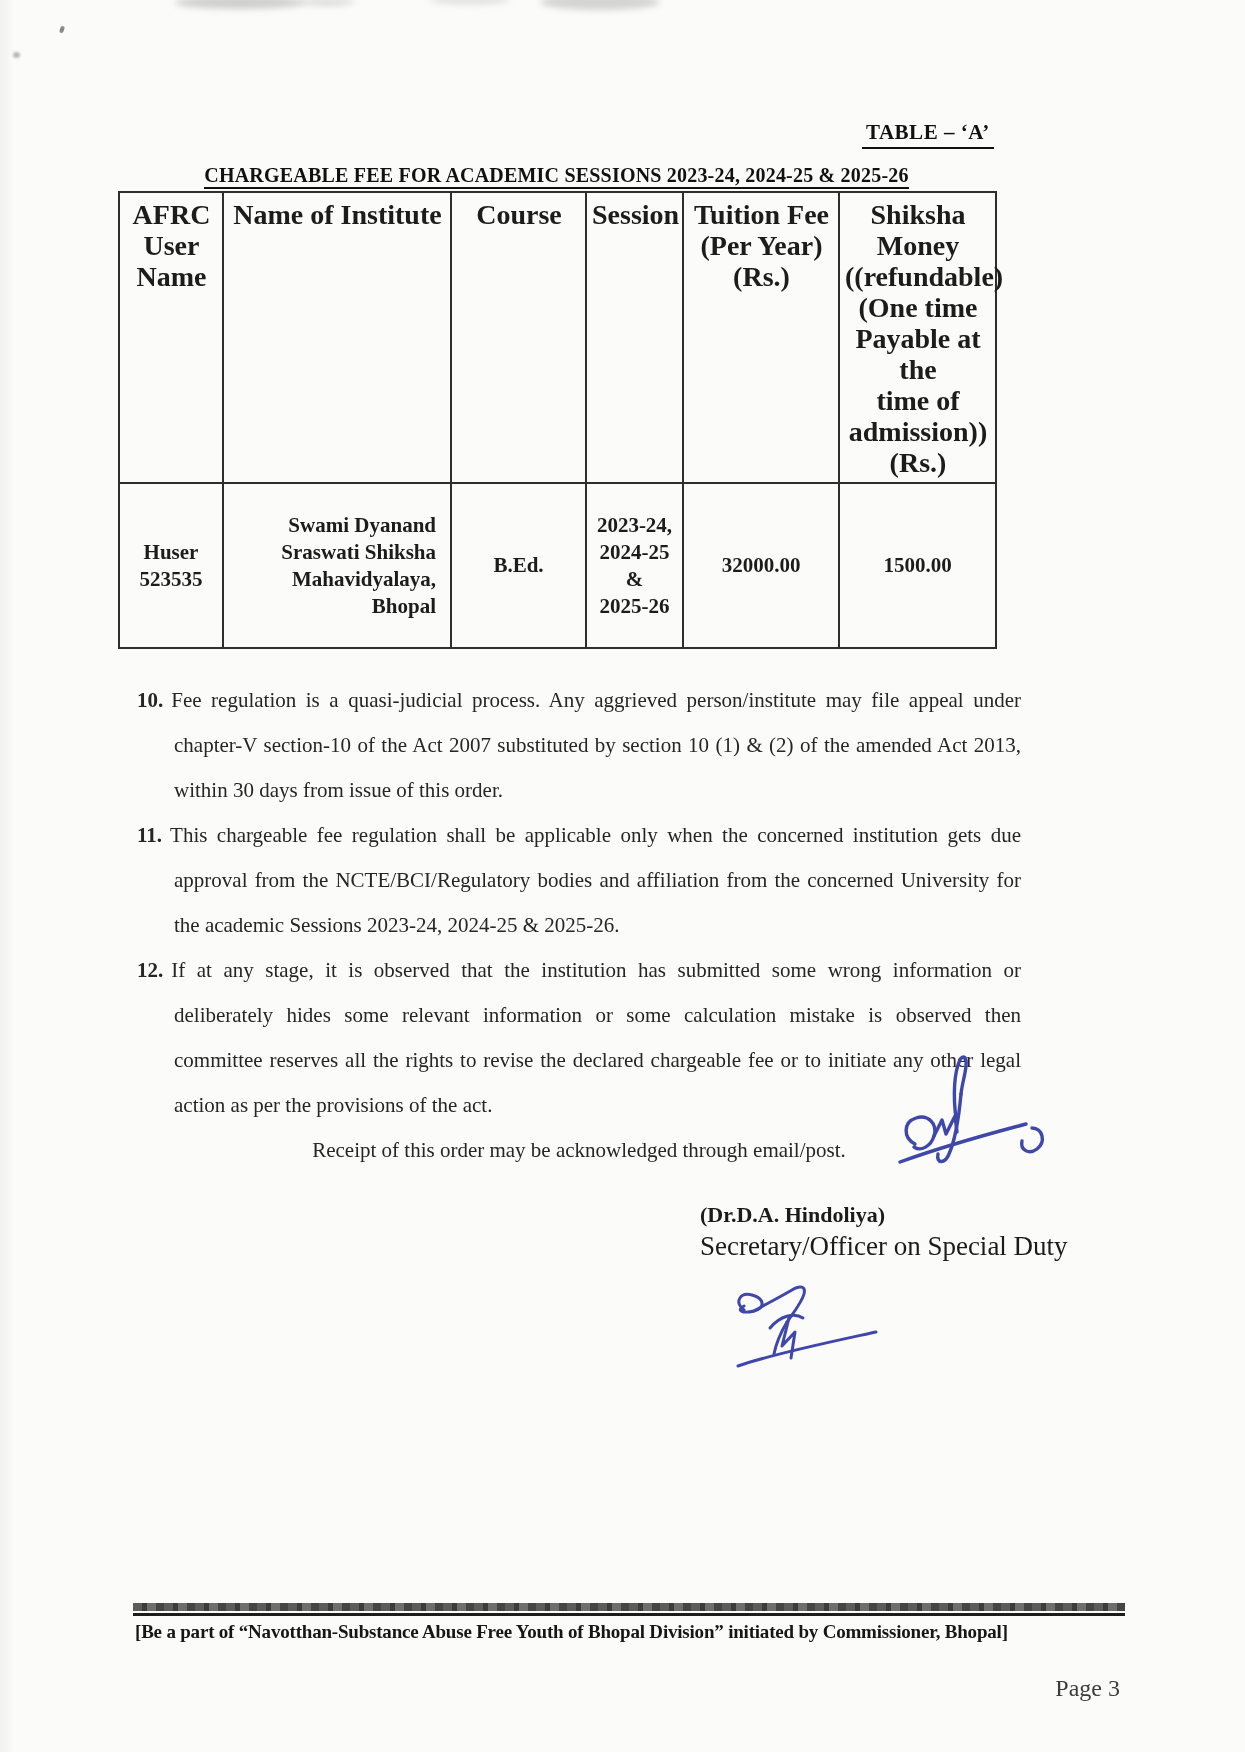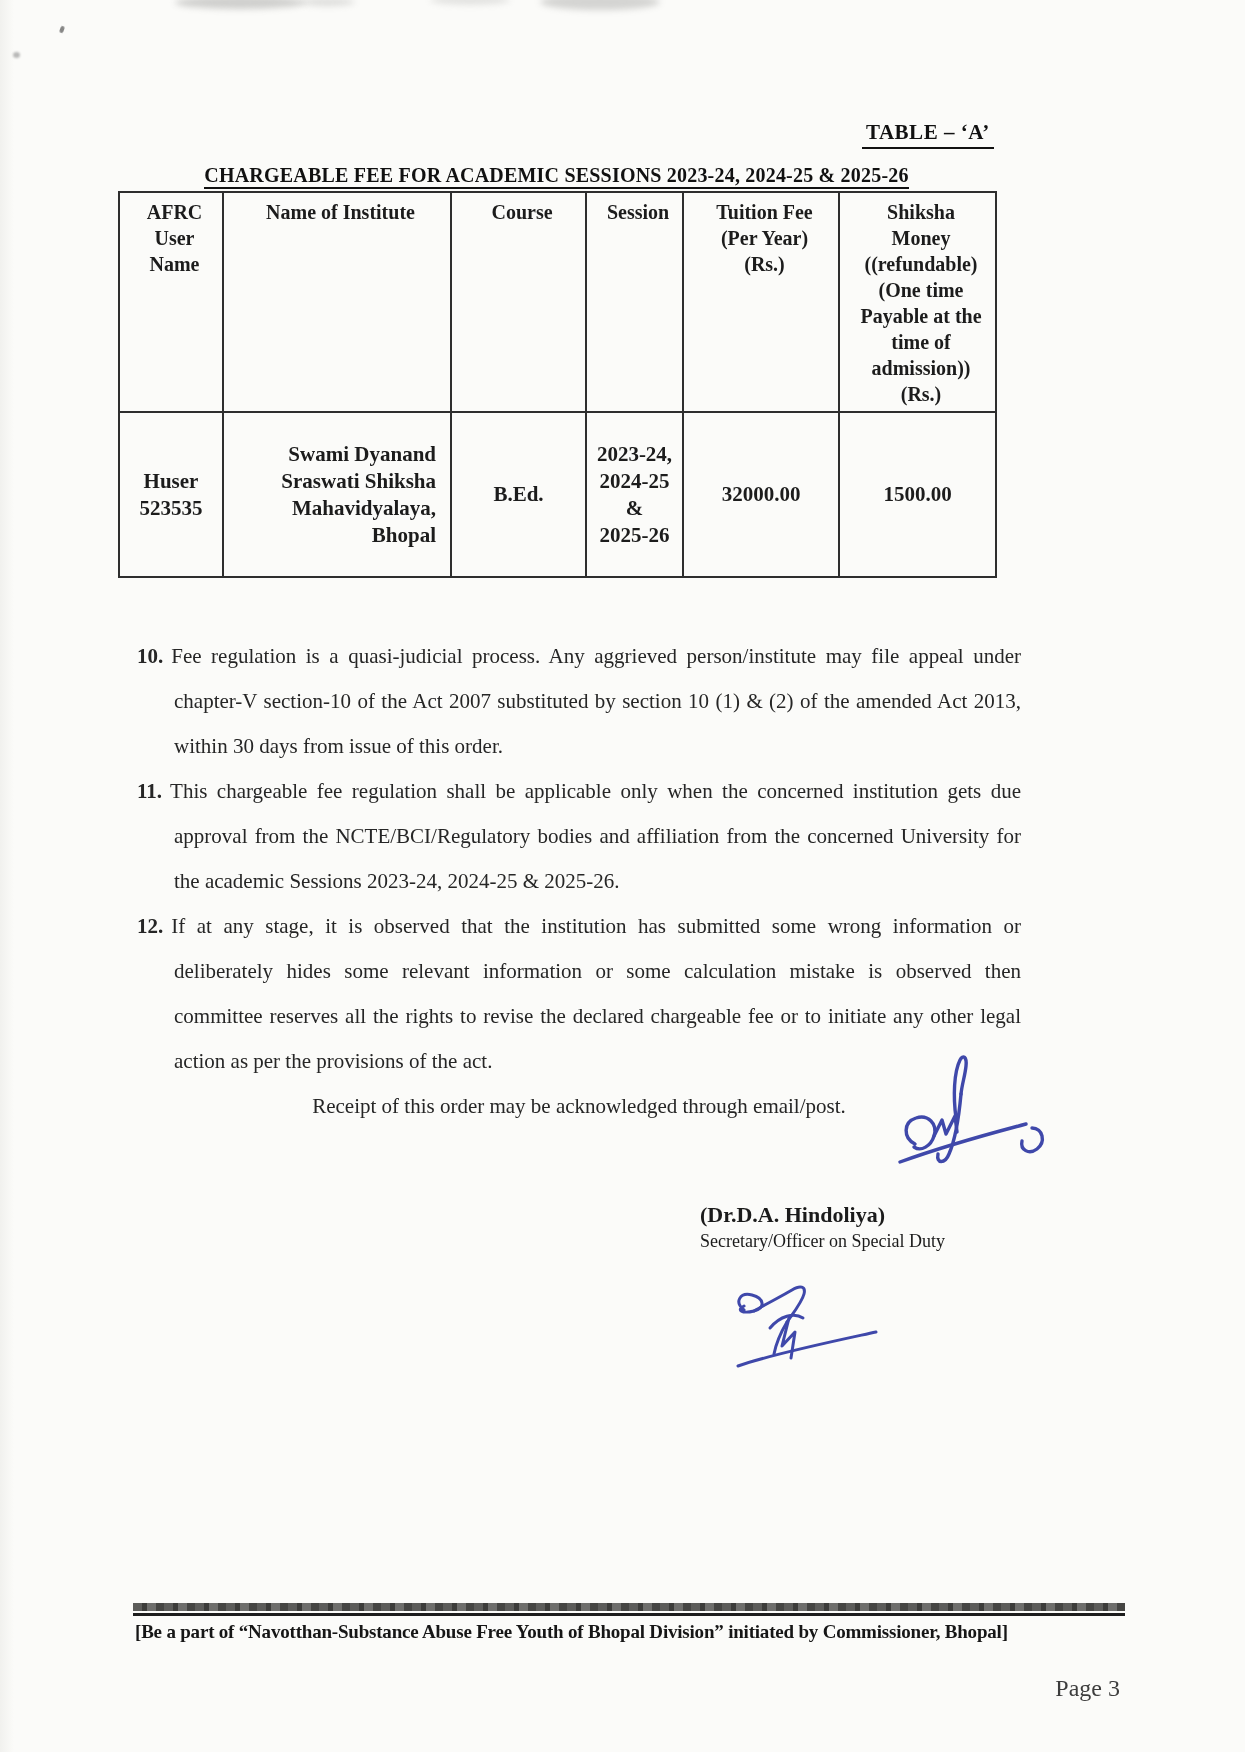--- a/index.html
+++ b/index.html
@@ -35,43 +35,43 @@
 
   table.fee {
     position:absolute; left:118px; top:191px; width:877px;
     border-collapse:collapse; table-layout:fixed;
   }
   table.fee th, table.fee td {
     border:2px solid #2e2e2e;
     font-weight:bold; color:#1c1c1c;
   }
   table.fee th {
-    font-size:20px; line-height:26px; vertical-align:top;
-    padding:6px 4px 4px 11px; text-align:center; height:193px;
+    font-size:28px; line-height:31px; vertical-align:top;
+    padding:6px 4px 4px 5px; text-align:center; height:193px;
   }
   table.fee td {
     font-size:21px; line-height:27px; vertical-align:middle;
     padding:6px 4px; text-align:center; height:165px;
   }
   table.fee td.left { text-align:right; padding-left:11px; padding-right:14px; }
   .pre { white-space:pre-line; }
 
   .body-text {
-    position:absolute; left:137px; top:634px; width:884px;
+    position:absolute; left:137px; top:678px; width:884px;
     font-size:21px; line-height:45px; color:#262626;
   }
   .para { text-align:justify; padding-left:37px; text-indent:-37px; }
   .para-num { font-weight:bold; padding-right:8px; }
   .closing { text-align:center; }
 
   .sig-block {
     position:absolute; left:700px; top:1202px; width:470px; text-align:left; color:#1b1b1b;
   }
   .sig-name  { font-size:22px; font-weight:bold; }
-  .sig-title { font-size:18px; margin-top:3px; }
+  .sig-title { font-size:27px; margin-top:3px; }
 
   .sig1 { position:absolute; left:893px; top:1052px; }
   .sig2 { position:absolute; left:708px; top:1270px; }
 
   .footer-rule { position:absolute; left:133px; top:1603px; width:992px; }
   .footer-rule .band {
     height:8px; margin-bottom:2px;
     background:repeating-linear-gradient(90deg,#5c5c5a 0 9px,#3c3c3a 9px 14px,#6e6e6c 14px 23px,#454543 23px 31px);
   }
   .footer-rule .line { height:3px; background:#1d1d1d; }

